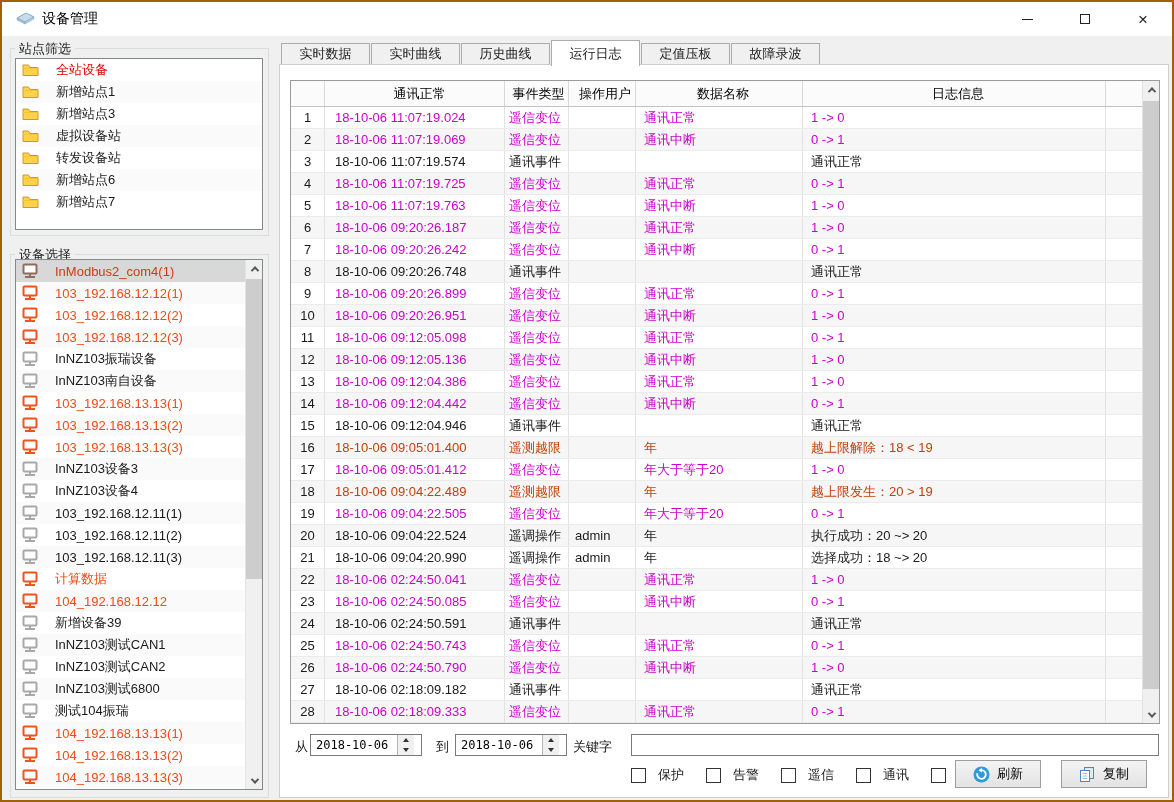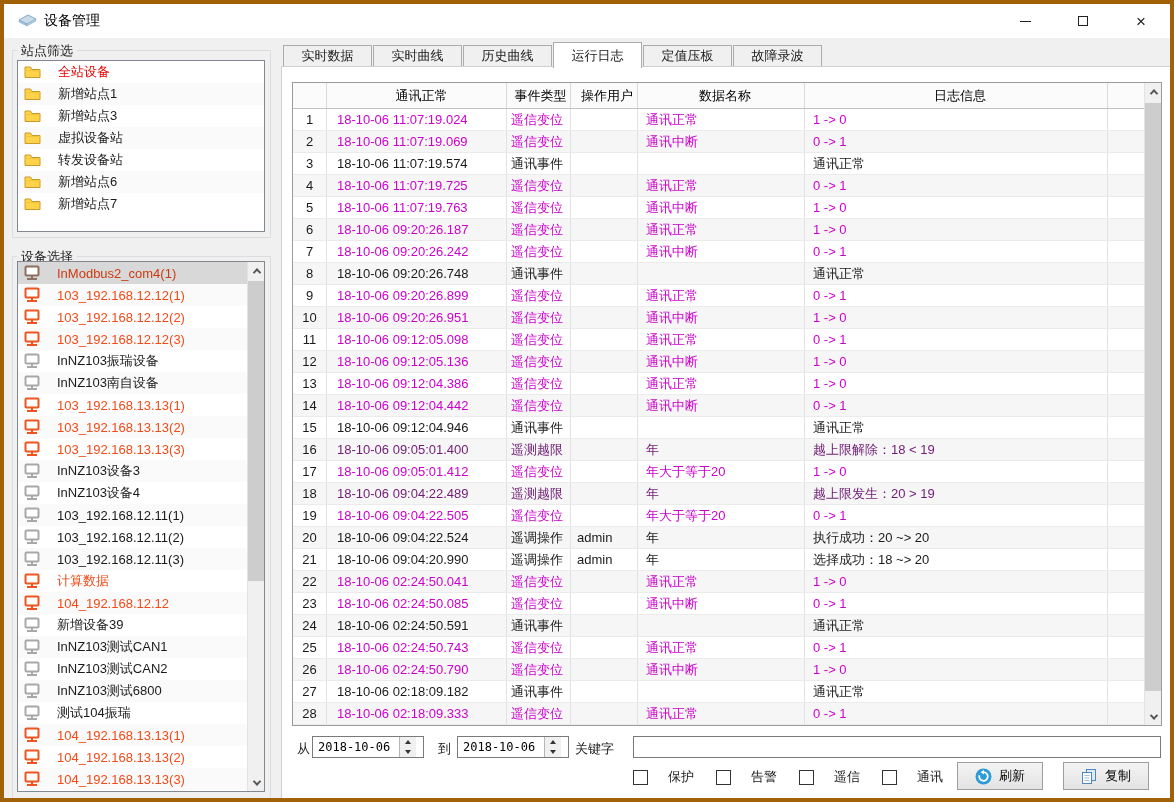--- a/index.html
+++ b/index.html
@@ -1,20 +1,20 @@
 <!DOCTYPE html>
 <html><head>
 <meta charset="utf-8">
 <style>
   * { margin:0; padding:0; box-sizing:border-box; }
   html,body { width:1174px; height:802px; background:#E8E8E8; }
   body { font-family:"Liberation Sans","DejaVu Sans",sans-serif; font-size:13px; color:#1a1a1a; }
 
   .window { position:absolute; left:0; top:0; width:1174px; height:802px;
-            background:#F0F0F0; border:4px solid #a16207; overflow:hidden; }
+            background:#F0F0F0; border:2px solid #a16207; overflow:hidden; }
 
   
   .titlebar { position:absolute; left:0; top:0; width:100%; height:34px; background:#FFFFFF; }
   .app-icon { position:absolute; left:12px; top:8px; }
   .title-text { position:absolute; left:40px; top:8px; font-size:14px; color:#000; }
   .win-controls { position:absolute; right:0; top:0; height:34px; display:flex; }
   .win-btn { width:58px; height:34px; display:flex; align-items:center; justify-content:center; cursor:default; }
   .glyph-min { width:11px; border-top:1px solid #222; display:inline-block; }
   .glyph-max { width:10px; height:10px; border:1px solid #222; display:inline-block; }
   .glyph-close { font-size:17px; color:#222; line-height:1; }
@@ -57,38 +57,38 @@
   .t-row { display:flex; height:22px; border-bottom:1px solid #EBEBEB; background:#fff; }
   .t-row.alt { background:#F6F6F6; }
   .t-cell { display:flex; align-items:center; border-right:1px solid #E2E2E2; overflow:hidden; white-space:nowrap; }
   .col-num  { width:34px;  justify-content:center; color:#1a1a1a; }
   .col-time { width:180px; padding-left:10px; }
   .col-type { width:64px;  padding-left:4px; }
   .col-user { width:67px;  padding-left:6px; }
   .col-name { width:167px; padding-left:8px; }
   .col-info { width:303px; padding-left:8px; }
   .c-magenta { color:#CC00CC; }
-  .c-plum { color:#701a75; }
+  .c-plum { color:#c2410c; }
   .c-dark { color:#1a1a1a; }
 
   
   .filterbar { position:absolute; left:0; top:669px; width:100%; height:24px; }
   .fb-label { position:absolute; top:4px; font-size:13px; }
   .datebox { position:absolute; top:0; height:22px; background:#fff; border:1px solid #7A7A7A; display:flex; align-items:center; }
   .datebox input { border:none; outline:none; width:86px; padding-left:5px; font-family:"DejaVu Sans Mono",monospace; font-size:12px; color:#000; background:transparent; }
   .spinner { width:17px; height:20px; border-left:1px solid #B5B5B5; display:flex; flex-direction:column; }
   .spin-btn { flex:1; background:#F0F0F0; display:flex; align-items:center; justify-content:center; }
   .tri-up { width:0; height:0; border-left:3px solid transparent; border-right:3px solid transparent; border-bottom:4px solid #333; }
   .tri-down { width:0; height:0; border-left:3px solid transparent; border-right:3px solid transparent; border-top:4px solid #333; }
   .keyword-input { position:absolute; top:0; height:22px; background:#fff; border:1px solid #7A7A7A; outline:none; padding:0 5px; font-size:13px; }
 
   
   .optionsrow { position:absolute; left:0; top:695px; width:100%; height:32px; }
   .cb-group { position:absolute; left:351px; top:6px; display:flex; gap:22px; }
-  .cb-item { display:flex; align-items:center; gap:20px; }
+  .cb-item { display:flex; align-items:center; gap:12px; }
   .cb-box { width:15px; height:15px; background:#fff; border:1px solid #333; display:inline-block; }
   .btn { position:absolute; top:0; width:86px; height:28px; background:linear-gradient(#F4F4F4,#E3E3E3);
          border:1px solid #9E9E9E; display:flex; align-items:center; justify-content:center; gap:7px; font-size:13px; color:#000; }
   .btn-refresh { left:675px; }
   .btn-copy { left:781px;font-family:Liberation Mono, monospace; }
 </style>
 </head>
 <body>
 
 <div class="window">

